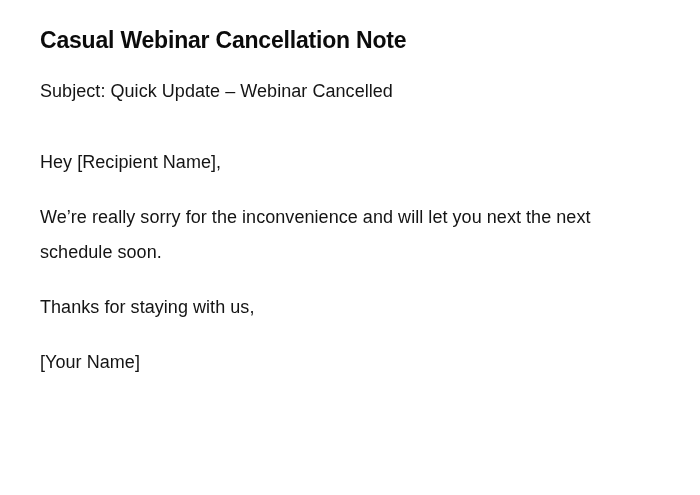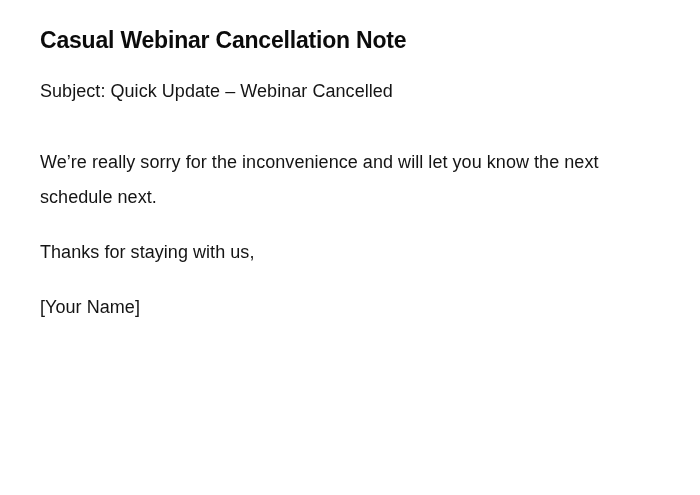--- a/index.html
+++ b/index.html
@@ -67,23 +67,24 @@
 <body>
 
 <div class="page">
 
   <h1 class="doc-title">Casual Webinar Cancellation Note</h1>
 
   <div class="body-block">
 
     <p class="para subject">Subject: Quick Update – Webinar Cancelled</p>
 
+    <p class="para">Hey [Recipient Name],</p>
 
 
-    <p class="para">We’re really sorry for the inconvenience and will let you know the next schedule next.</p>
+    <p class="para">We’re really sorry for the inconvenience and will let you next the next schedule soon.</p>
 
     <p class="para">Thanks for staying with us,</p>
 
     <p class="para">[Your Name]</p>
 
   </div>
 
 </div>
 
 </body></html>

